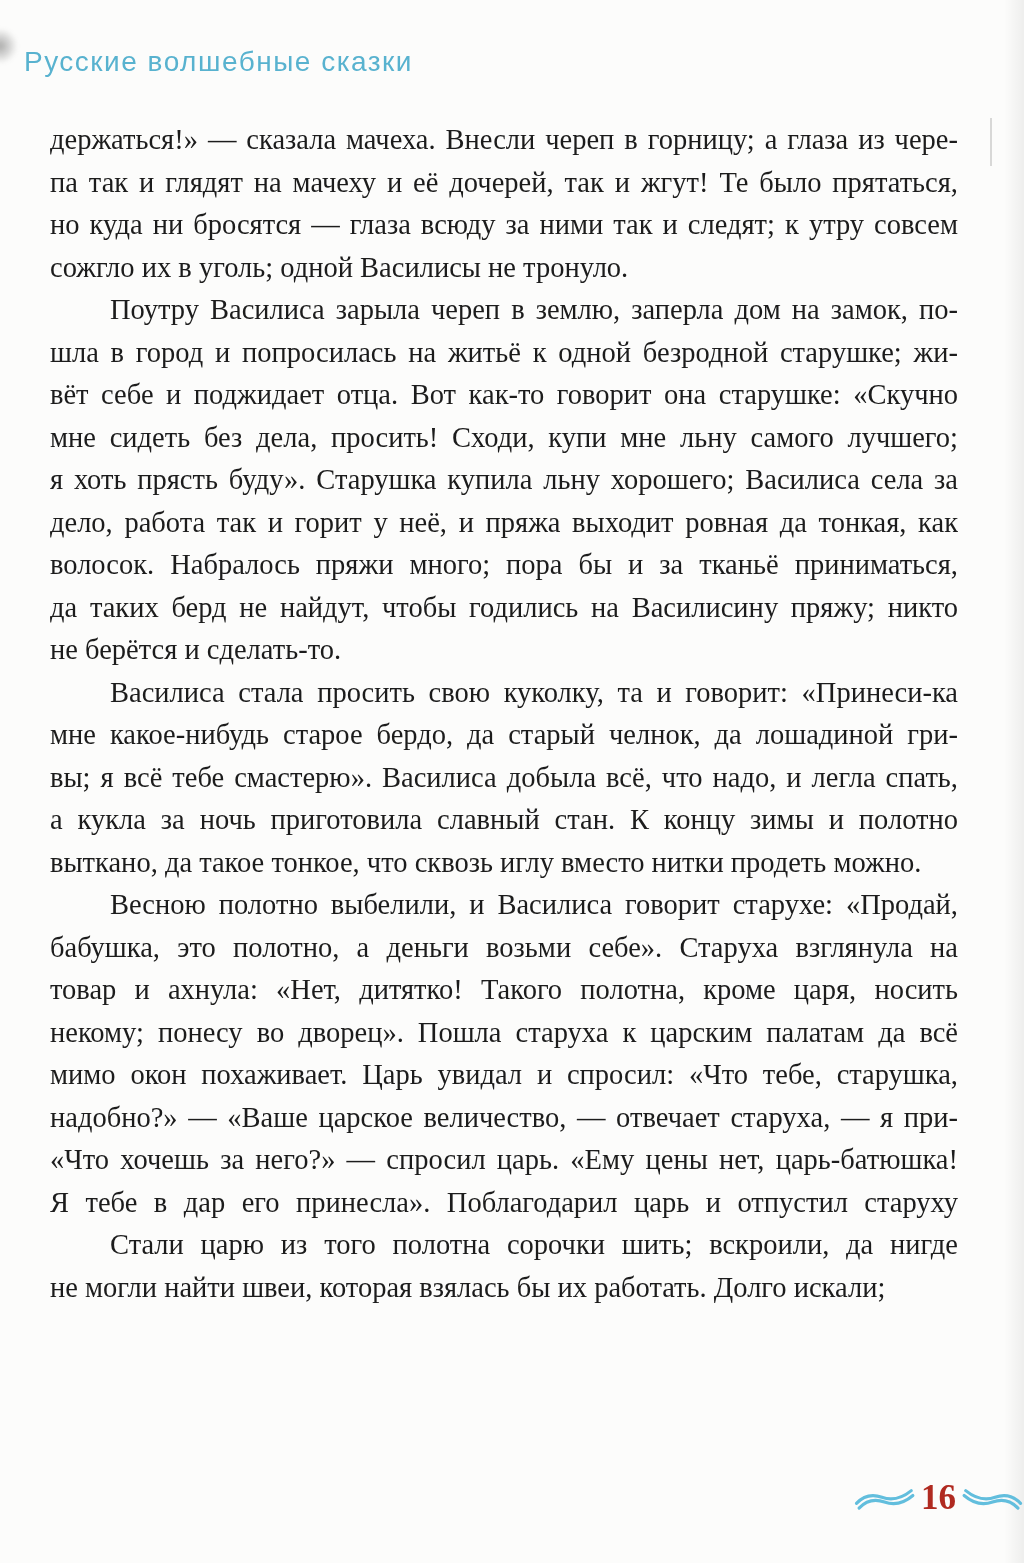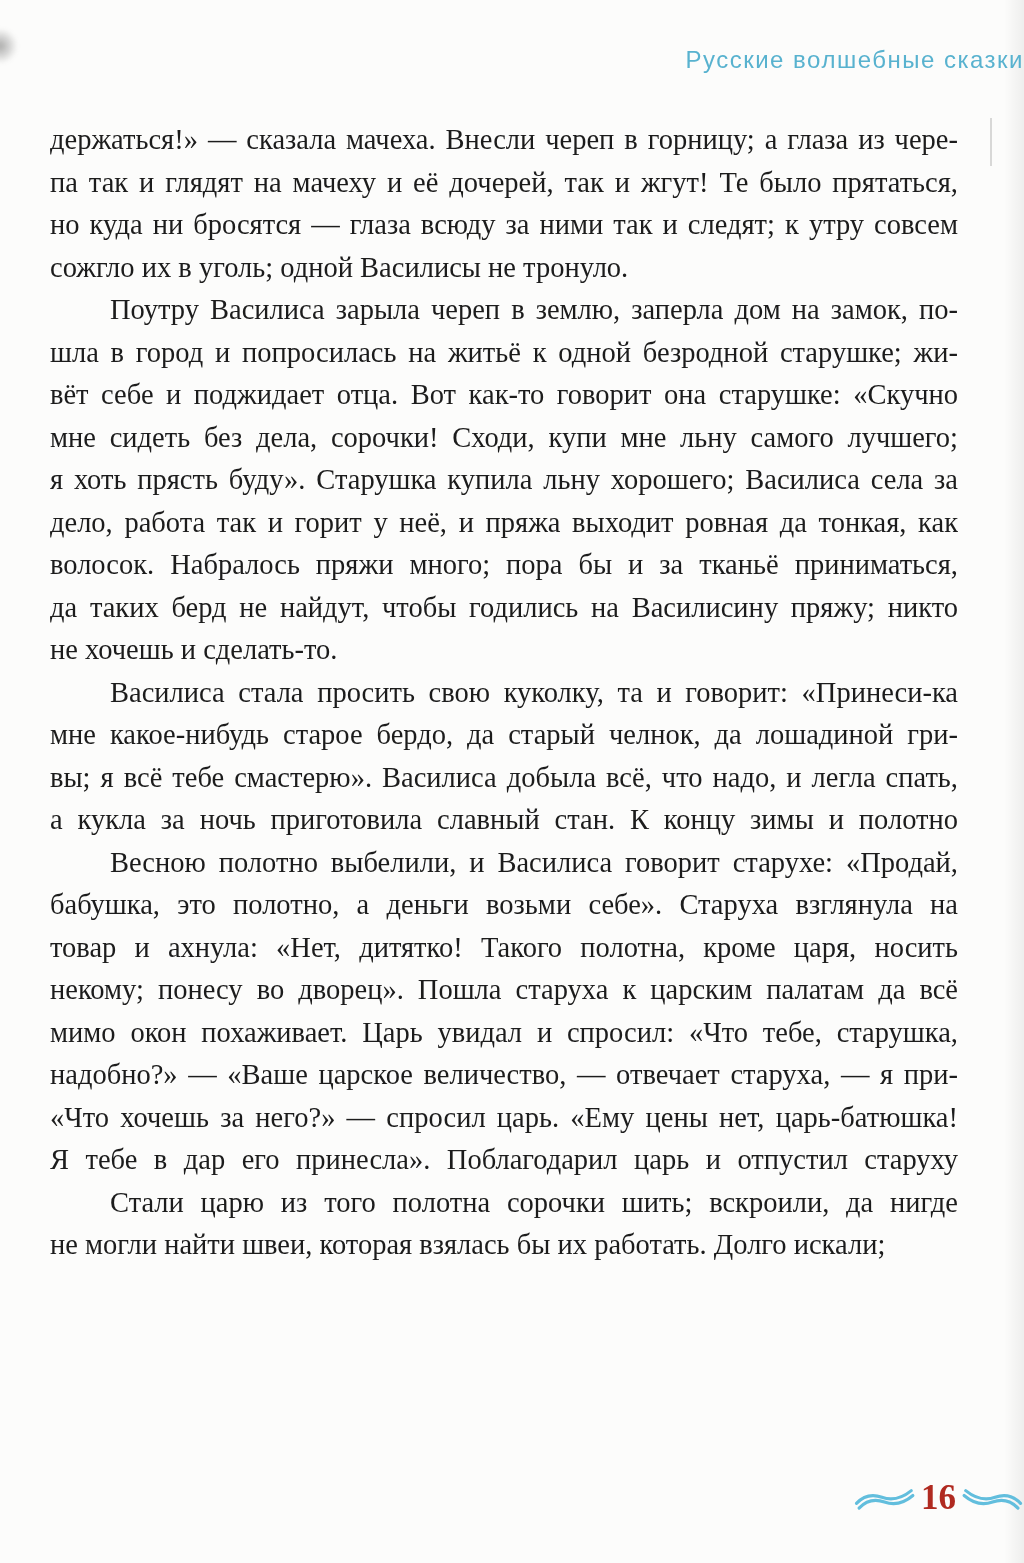--- a/index.html
+++ b/index.html
@@ -31,26 +31,27 @@
     position: absolute; right: 0; top: 0; width: 20px; height: 100%;
     background: linear-gradient(to right, rgba(0,0,0,0) 0%, rgba(0,0,0,0.055) 100%);
   }
   .edge-tick {
     position: absolute; right: 32px; top: 118px; width: 2px; height: 48px;
     background: rgba(0,0,0,0.14); filter: blur(0.5px);
   }
   .running-header {
     position: absolute;
     top: 46px; left: 0; width: 100%;
-    text-align: right;
+    text-align: left;
     font-family: "Liberation Sans", "DejaVu Sans", sans-serif;
-    font-size: 24px;
+    font-size: 28px;
     font-weight: 400;
     letter-spacing: 1.5px;
     color: var(--header-text);
+    padding-left: 24px;
   }
   .page-text {
     position: absolute;
     top: 119px; left: 50px; width: 908px;
     font-size: 28px;
     line-height: 42.5px;
   }
   .line {
     text-align: justify;
     text-align-last: justify;
@@ -96,32 +97,33 @@
       <div class="para">
         <div class="line fitted">держаться!» — сказала мачеха. Внесли череп в горницу; а глаза из чере-</div>
         <div class="line fitted">па так и глядят на мачеху и её дочерей, так и жгут! Те было прятаться,</div>
         <div class="line fitted">но куда ни бросятся — глаза всюду за ними так и следят; к утру совсем</div>
         <div class="line last fitted">сожгло их в уголь; одной Василисы не тронуло.</div>
       </div>
       <div class="para">
         <div class="line indent fitted">Поутру Василиса зарыла череп в землю, заперла дом на замок, по-</div>
         <div class="line fitted">шла в город и попросилась на житьё к одной безродной старушке; жи-</div>
         <div class="line fitted">вёт себе и поджидает отца. Вот как-то говорит она старушке: «Скучно</div>
-        <div class="line fitted">мне сидеть без дела, сорочки! Сходи, купи мне льну самого лучшего;</div>
+        <div class="line fitted">мне сидеть без дела, просить! Сходи, купи мне льну самого лучшего;</div>
         <div class="line fitted">я хоть прясть буду». Старушка купила льну хорошего; Василиса села за</div>
         <div class="line fitted">дело, работа так и горит у неё, и пряжа выходит ровная да тонкая, как</div>
         <div class="line fitted">волосок. Набралось пряжи много; пора бы и за тканьё приниматься,</div>
         <div class="line fitted">да таких берд не найдут, чтобы годились на Василисину пряжу; никто</div>
-        <div class="line last fitted">не хочешь и сделать-то.</div>
+        <div class="line last fitted">не берётся и сделать-то.</div>
       </div>
       <div class="para">
         <div class="line indent fitted">Василиса стала просить свою куколку, та и говорит: «Принеси-ка</div>
         <div class="line fitted">мне какое-нибудь старое бердо, да старый челнок, да лошадиной гри-</div>
         <div class="line fitted">вы; я всё тебе смастерю». Василиса добыла всё, что надо, и легла спать,</div>
         <div class="line fitted">а кукла за ночь приготовила славный стан. К концу зимы и полотно</div>
+        <div class="line last fitted">выткано, да такое тонкое, что сквозь иглу вместо нитки продеть можно.</div>
       </div>
       <div class="para">
         <div class="line indent fitted">Весною полотно выбелили, и Василиса говорит старухе: «Продай,</div>
         <div class="line fitted">бабушка, это полотно, а деньги возьми себе». Старуха взглянула на</div>
         <div class="line fitted">товар и ахнула: «Нет, дитятко! Такого полотна, кроме царя, носить</div>
         <div class="line fitted">некому; понесу во дворец». Пошла старуха к царским палатам да всё</div>
         <div class="line fitted">мимо окон похаживает. Царь увидал и спросил: «Что тебе, старушка,</div>
         <div class="line fitted">надобно?» — «Ваше царское величество, — отвечает старуха, — я при-</div>
         <div class="line fitted">«Что хочешь за него?» — спросил царь. «Ему цены нет, царь-батюшка!</div>
         <div class="line fitted">Я тебе в дар его принесла». Поблагодарил царь и отпустил старуху</div>

